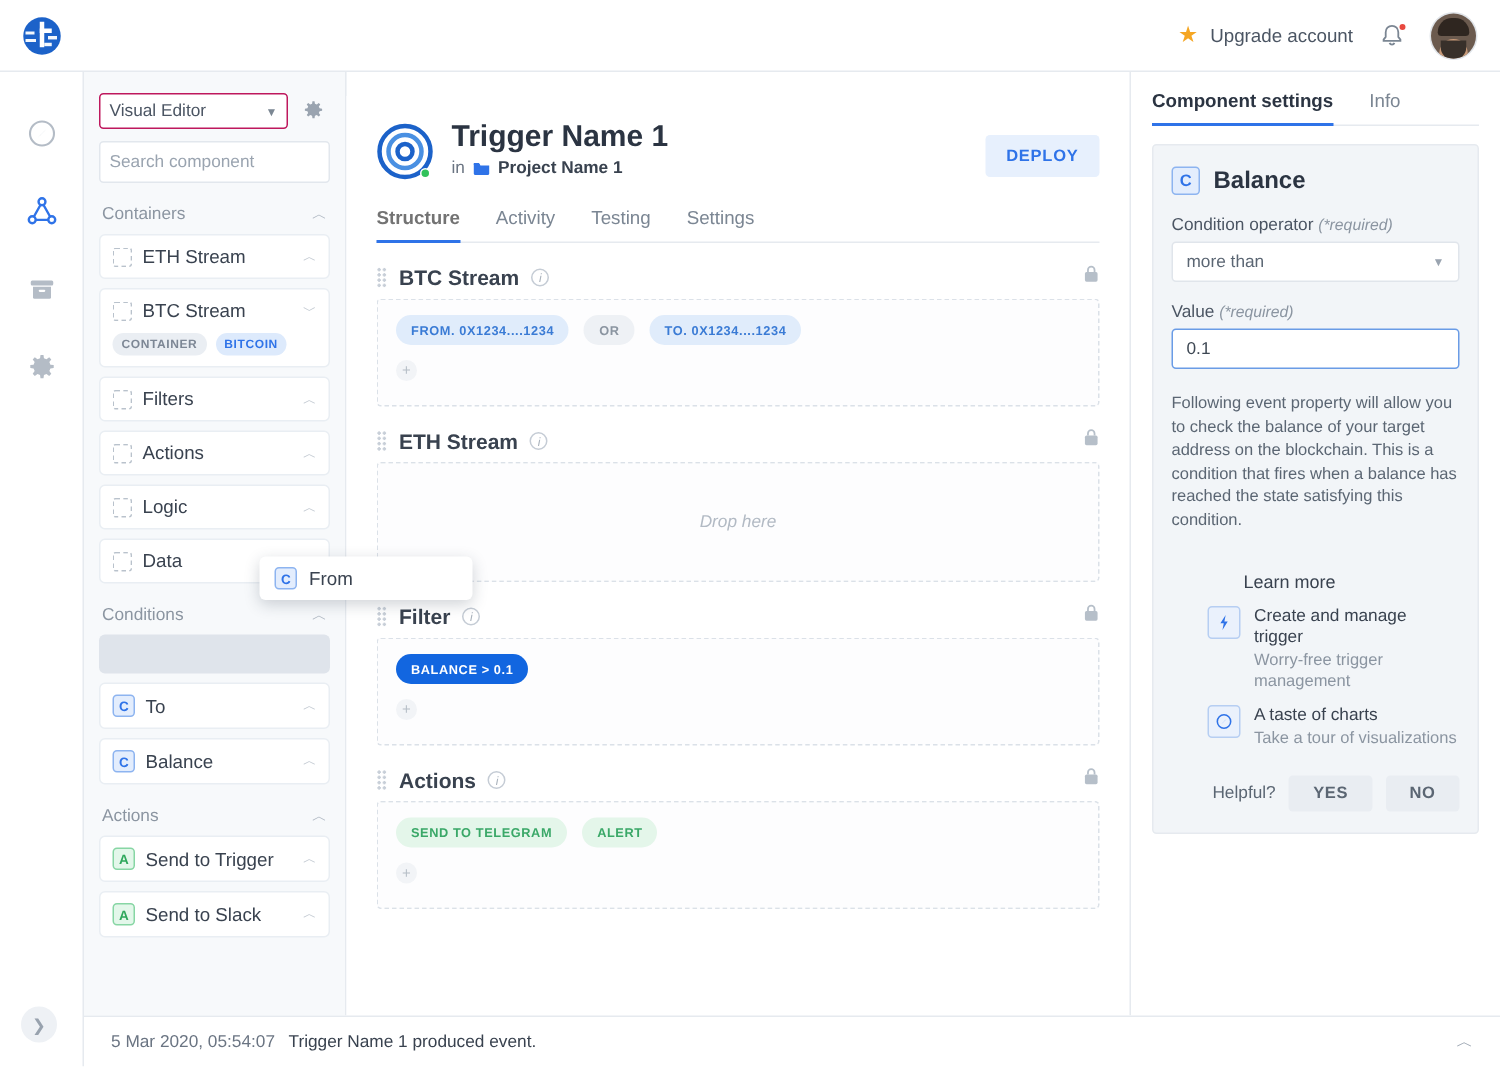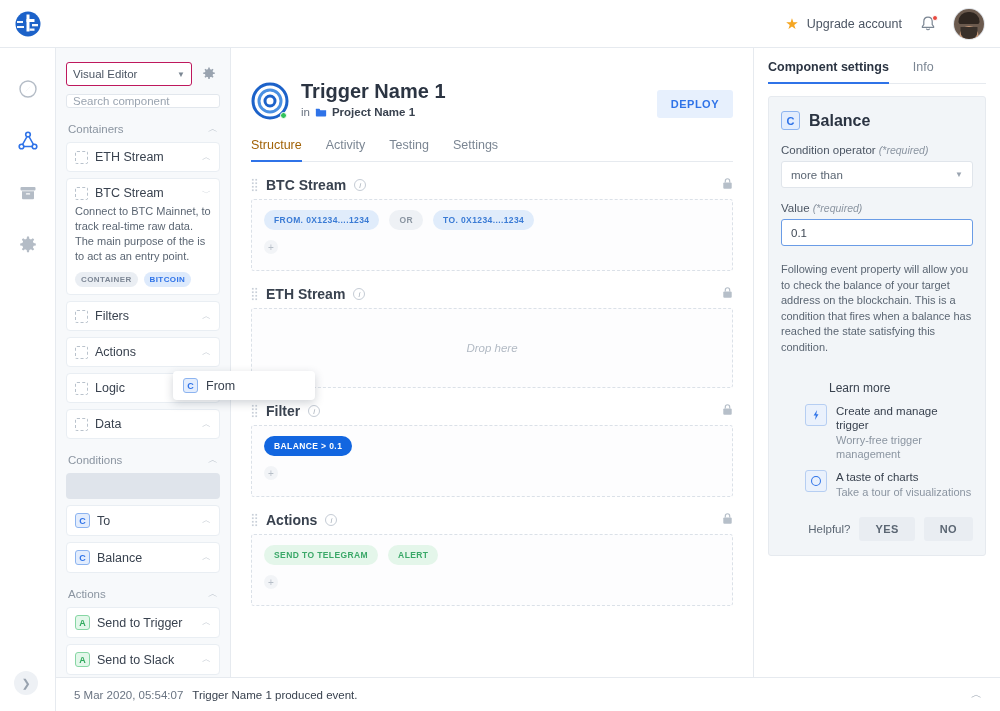--- a/index.html
+++ b/index.html
@@ -63,21 +63,21 @@
     flex: 1; height: 24px; background: #fff; border: 1px solid #be185d; border-radius: 3px;
     display: flex; align-items: center; padding: 0 6px; font-size: 11.5px; color: #4b5563;
     cursor: pointer;
   }
   .select .caret { margin-left: auto; font-size: 8px; color: #7b8793; }
   .gearbtn {
     width: 22px; height: 22px; display: flex; align-items: center; justify-content: center;
     color: #9aa4b0; cursor: pointer;
   }
   .searchrow {
-    margin-top: 8px; height: 14px; background: #fff; border: 1px solid #e2e7ed; border-radius: 3px;
+    margin-top: 8px; height: 28px; background: #fff; border: 1px solid #e2e7ed; border-radius: 3px;
     display: flex; align-items: center; padding: 0 6px;
   }
   .searchrow input {
     border: none; outline: none; flex: 1; font-size: 11.5px; color: #4b5563;
     font-family: "Liberation Sans", sans-serif; background: transparent;
   }
   .searchrow input::placeholder { color: #9aa4b0; }
   .sb-group-title {
     display: flex; align-items: center; font-size: 11.5px; color: #8b95a1;
     margin: 14px 2px 6px 2px; cursor: pointer;
@@ -140,21 +140,21 @@
     font-size: 11px; font-weight: bold; letter-spacing: .5px; padding: 8px 14px; cursor: pointer;
     font-family: "Liberation Sans", sans-serif;
   }
   .tabs {
     display: flex; gap: 24px; margin-top: 18px; border-bottom: 1px solid #e6eaef;
   }
   .tab {
     font-size: 12.5px; color: #7b8693; padding-bottom: 8px; cursor: pointer;
     border-bottom: 2px solid transparent; margin-bottom: -1px;
   }
-  .tab.active { color: #a16207; font-weight: normal; border-bottom-color: #2f73e8; }
+  .tab.active { color: #737373; font-weight: bold; border-bottom-color: #2f73e8; }
 
   .canvas { margin-top: 14px; }
   .block { margin-bottom: 14px; }
   .block-head { display: flex; align-items: center; gap: 8px; margin-bottom: 5px; }
   .grip {
     width: 7px; height: 14px; flex: none;
     background-image: radial-gradient(#c8cfd8 1px, transparent 1.1px);
     background-size: 3.5px 3.5px;
   }
   .block-title { font-size: 14px; font-weight: bold; color: #39424f; }
@@ -358,21 +358,20 @@
         <span class="hnd">︿</span>
       </div>
     </div>
 
     <div class="sb-card">
       <div class="sb-card-head">
         <span class="dashbox"></span>
         <span class="sb-card-name">BTC Stream</span>
         <span class="hnd">﹀</span>
       </div>
-      <div class="sb-desc">Connect to BTC Mainnet, to track real-time raw data. The main purpose of the is to act as an entry point.</div>
       <div class="tagrow">
         <span class="tag gray">CONTAINER</span>
         <span class="tag blue">BITCOIN</span>
       </div>
     </div>
 
     <div class="sb-card">
       <div class="sb-card-head">
         <span class="dashbox"></span>
         <span class="sb-card-name">Filters</span>

